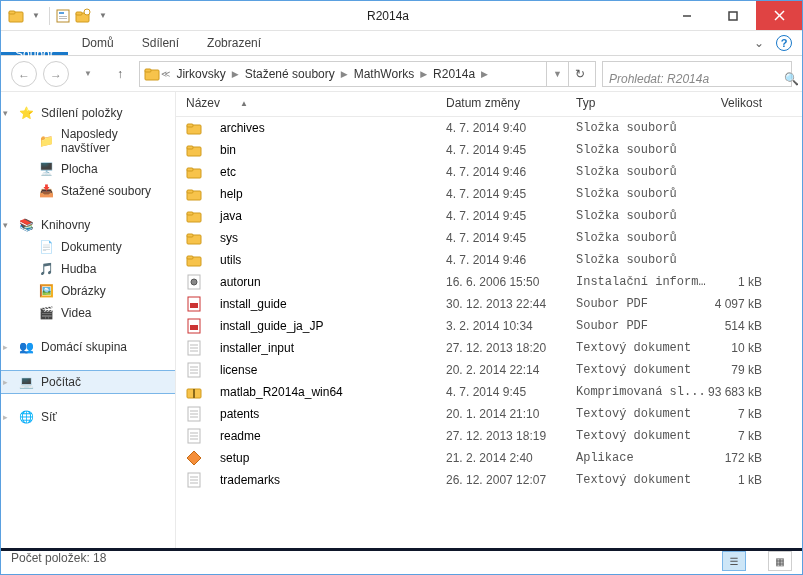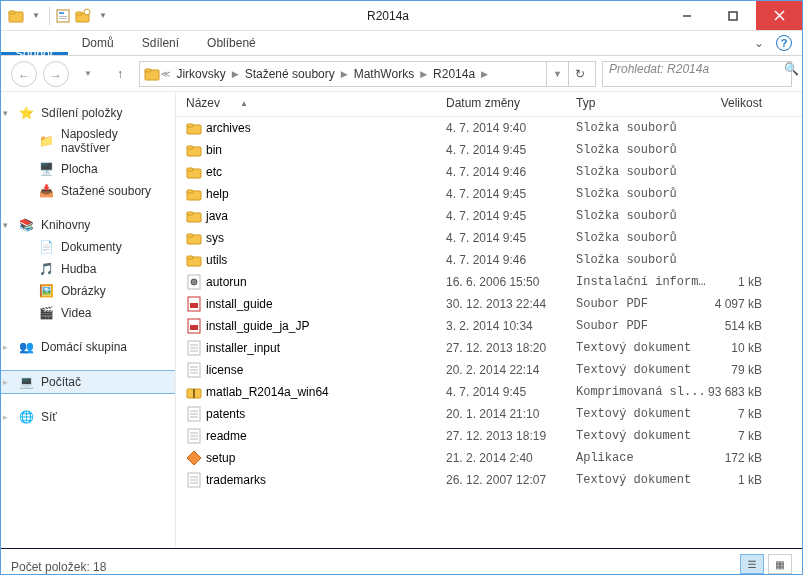--- a/index.html
+++ b/index.html
@@ -21,48 +21,48 @@
   .ribbon .chev { display:flex; align-items:center; padding:0 6px; color:#666;}
   
   .navrow { height:36px; display:flex; align-items:center; gap:6px; padding:0 10px; border-bottom:1px solid #e9e9e9;}
   .navbtn { width:26px; height:26px; border:1px solid #cfcfcf; border-radius:50%; display:flex; align-items:center; justify-content:center; color:#888;}
   .navbtn.none { border:none;}
   .crumbs { flex:1; height:26px; border:1px solid #cfcfcf; display:flex; align-items:center; padding:0 4px; gap:0;}
   .crumbs .seg { display:flex; align-items:center; gap:4px; padding:0 5px; color:#333; cursor:default;}
   .crumbs .sep { color:#888; font-size:9px; padding:0 1px;}
   .crumbs .filler{flex:1;}
   .crumbs .refresh { padding:0 6px; border-left:1px solid #cfcfcf; height:100%; display:flex; align-items:center; color:#555;}
-  .search { width:190px; height:26px; border:1px solid #cfcfcf; display:flex; align-items:flex-start; padding:0 6px; color:#888; gap:20px;}
+  .search { width:190px; height:26px; border:1px solid #cfcfcf; display:flex; align-items:flex-end; padding:0 6px; color:#888; gap:20px;}
   .search input { flex:1; border:none; outline:none; font-size:12px; color:#444;}
   .search input::placeholder{ color:#888; font-style:italic;}
   .search .mag { color:#555;}
   
   .body { flex:1; display:flex; overflow:hidden;}
   .side { width:175px; border-right:1px solid #eaeaea; padding:10px 0; overflow:auto;}
   .group { margin-bottom:12px;}
   .ghead { display:flex; align-items:center; gap:6px; padding:3px 10px 3px 18px; color:#333;}
   .gitem { display:flex; align-items:center; gap:6px; padding:3px 10px 3px 38px; color:#333;}
   .gitem.sel, .ghead.sel { background:#e5f1fb; border:1px solid #7ab6e8; border-left:none; border-right:none;}
   .exp { position:absolute; margin-left:-16px; color:#888; font-size:9px;}
   .main { flex:1; display:flex; flex-direction:column;}
   .cols { display:flex; border-bottom:1px solid #eaeaea; padding:4px 0 6px 10px; color:#3a3a3a;}
   .col-name{ width:260px; display:flex; gap:20px; align-items:center;text-align:right;}
   .col-date{ width:130px;}
   .col-type{ width:130px;}
   .col-size{ width:70px; text-align:right; padding-right:14px;}
   .sortind{ font-size:8px; color:#777;}
   .list { flex:1; overflow:auto; padding:0 0 4px 10px;}
   .row { display:flex; align-items:center; height:22px;}
-  .row .nm { width:260px; display:flex; align-items:center; gap:4px;}
+  .row .nm { width:260px; display:flex; align-items:center; gap:18px;}
   .row .dt { width:130px; color:#555;}
   .row .tp { width:130px; color:#555; white-space:nowrap; overflow:hidden; text-overflow:ellipsis;font-family:Liberation Mono, monospace;}
   .row .sz { width:70px; text-align:right; color:#555; padding-right:14px;}
   .ico { width:16px; height:16px; display:inline-flex; align-items:center; justify-content:center; flex-shrink:0;}
   
-  .status { height:26px; border-top:1px solid #0f172a; display:flex; align-items:flex-end; padding:0 10px; color:#555;}
+  .status { height:26px; border-top:3px solid #0f172a; display:flex; align-items:flex-start; padding:0 10px; color:#555;gap:18px;}
   .status .filler{flex:1;}
   .status .viewbtn { width:24px; height:20px; border:1px solid #cfcfcf; margin-left:4px; display:flex; align-items:center; justify-content:center; font-size:10px; color:#555;}
   .status .viewbtn.active{ background:#cde6f7; border-color:#7ab6e8;}
   
   svg { display:block; }
 </style>
 </head>
 <body>
 
 <div class="titlebar">
@@ -110,21 +110,21 @@
           <line x1="10" y1="1" x2="1" y2="10" stroke="#fff" stroke-width="1.5"></line>
         </svg>
       </div>
   </div>
 </div>
 
 <div class="ribbon">
   <div class="tab active">Soubor</div>
   <div class="tab">Domů</div>
   <div class="tab">Sdílení</div>
-  <div class="tab">Oblíbené</div>
+  <div class="tab">Zobrazení</div>
   <div class="spacer"></div>
   <div class="chev">⌄</div>
   <div class="help">?</div>
 </div>
 
 <div class="navrow">
   <div class="navbtn">←</div>
   <div class="navbtn">→</div>
   <div class="navbtn none" style="font-size:8px;color:#888;">▼</div>
   <div class="navbtn none" style="color:#555;">↑</div>

